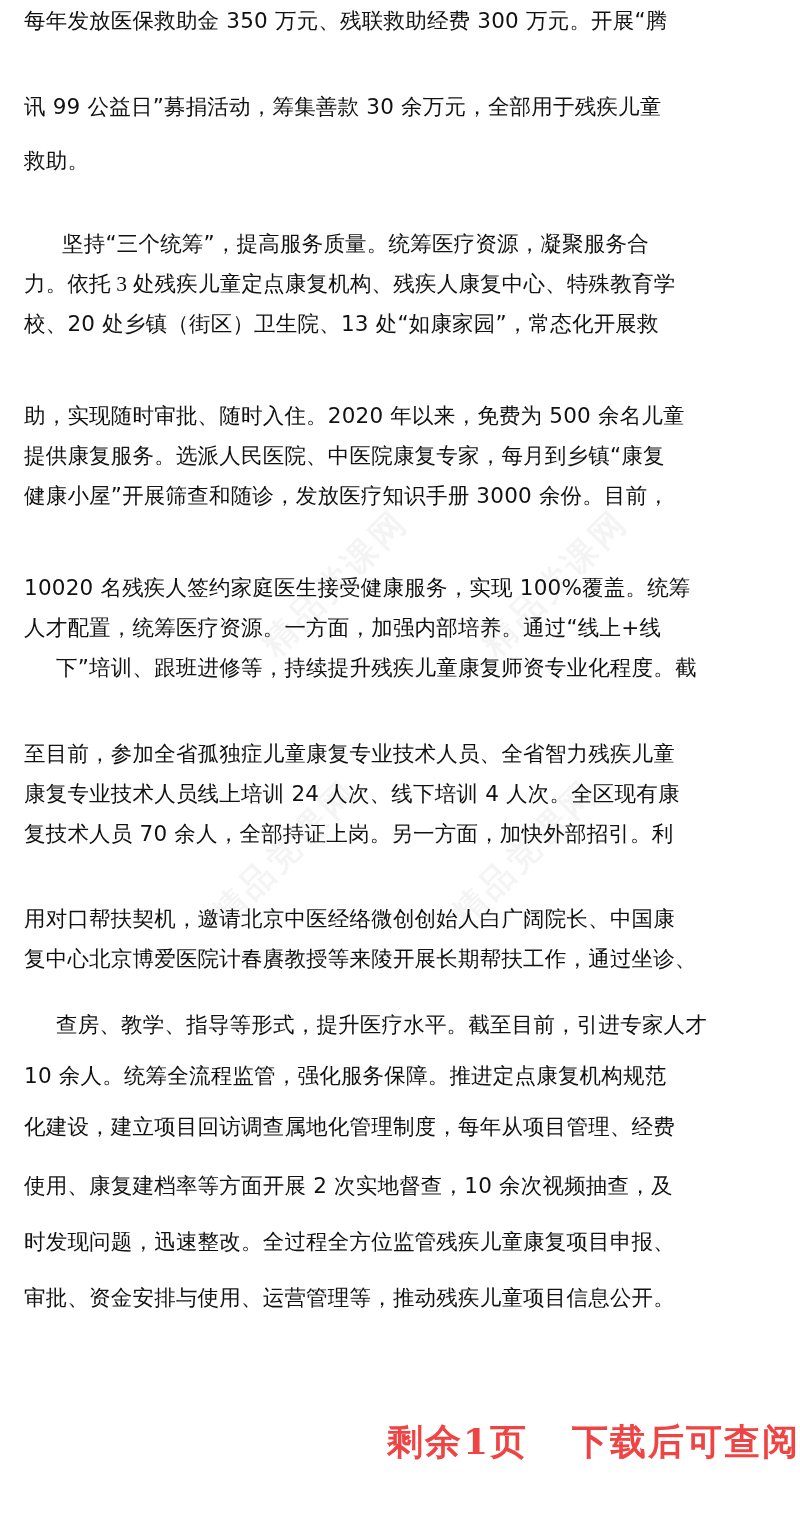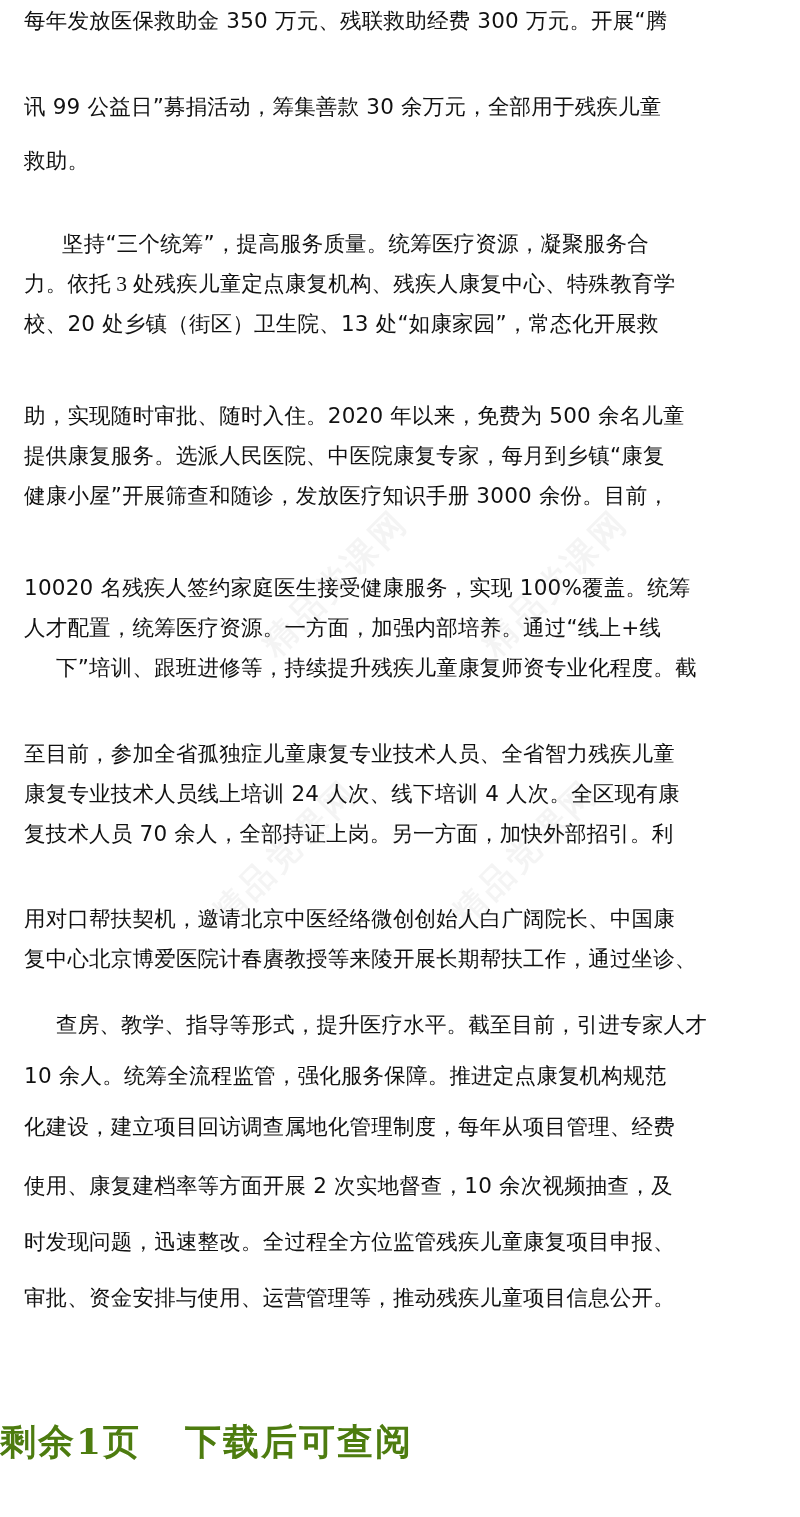--- a/index.html
+++ b/index.html
@@ -4,23 +4,23 @@
 <style>
   html, body { margin: 0; padding: 0; background: #ffffff; }
   body { width: 800px; height: 1517px; position: relative; overflow: hidden;
          font-family: "DejaVu Sans", "Liberation Sans", sans-serif; color: #111; }
   .line { position: absolute; left: 24px; font-size: 21.5px; line-height: 28px;
           white-space: nowrap; letter-spacing: 0.2px; }
   .indent { left: 62px; }
   .watermark { position: absolute; font-size: 34px; color: rgba(0,0,0,0.045);
                transform: rotate(-45deg); white-space: nowrap; pointer-events: none;
                font-weight: bold; letter-spacing: 4px; }
-  .footer { position: absolute; left: 0; width: 800px; top: 1418px; text-align: left;
+  .footer { position: absolute; left: 0; width: 800px; top: 1418px; text-align: right;
             font-family: "DejaVu Serif", "Liberation Serif", serif; font-weight: bold;
-            font-size: 36px; color: #4d7c0f; letter-spacing: 2px; }
+            font-size: 36px; color: #ef4444; letter-spacing: 2px; }
   .footer span { display: inline-block; }
   .footer .gap { width: 44px; }
 </style>
 </head>
 <body>
 
 <div class="watermark" style="left:240px; top:560px;">精品党课网</div>
 <div class="watermark" style="left:460px; top:560px;">精品党课网</div>
 <div class="watermark" style="left:190px; top:830px;">精品党课网</div>
 <div class="watermark" style="left:430px; top:830px;">精品党课网</div>

